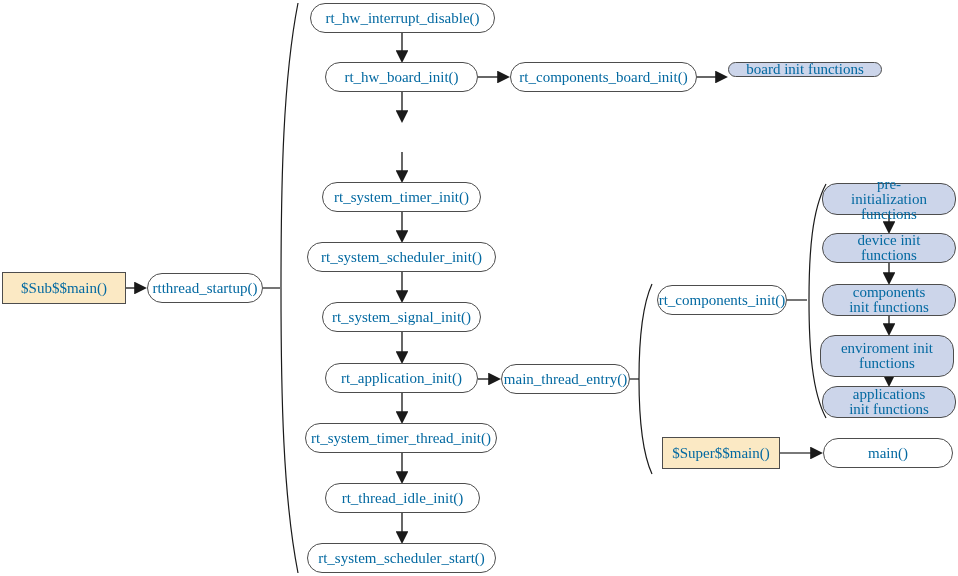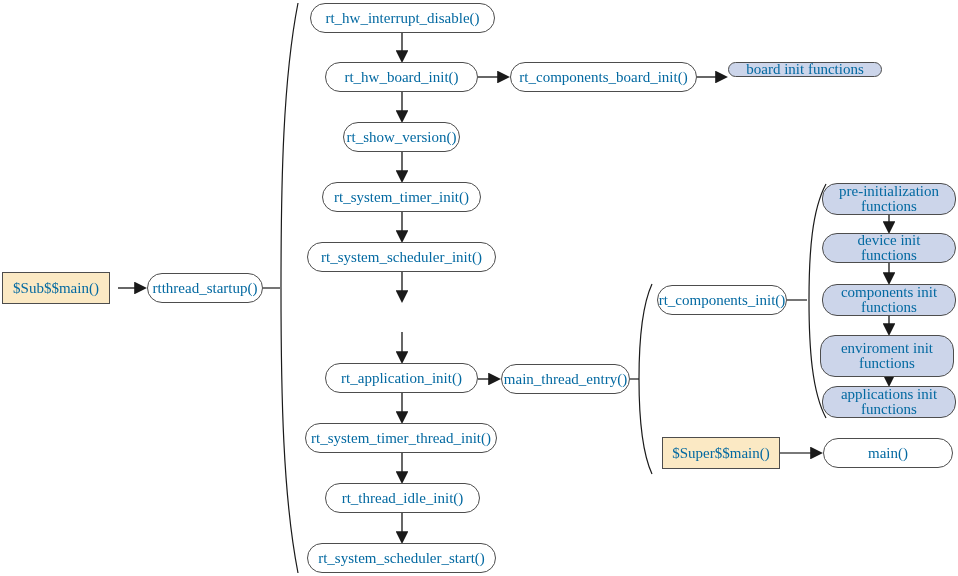--- a/index.html
+++ b/index.html
@@ -32,21 +32,21 @@
     font-size: 15px;
     line-height: 15px;
     color: #0369a1;
     background: #ffffff;
     border: 1.4px solid #4d4d4d;
     white-space: nowrap;
   }
   .pill   { border-radius: 15px; }
   .blue   { background: #ccd5ea; }
   .yellow { background: #fbe9c4; border-radius: 0; }
-  .wrap   { white-space: normal; padding: 0 10px; }
+  .wrap   { white-space: normal; padding: 0 18px; }
 </style>
 </head>
 <body>
 
 <div id="canvas">
 
   <svg id="wires" viewBox="0 0 958 576" xmlns="http://www.w3.org/2000/svg">
     <defs>
       <marker id="ah" viewBox="0 0 10 10" refX="8.5" refY="5" markerWidth="7.5" markerHeight="7.5" orient="auto">
         <path d="M0 0 L10 5 L0 10 z" fill="#1a1a1a"></path>
@@ -86,28 +86,28 @@
       <line x1="787" y1="300" x2="807" y2="300"></line>
     </g>
 
     <g stroke="#1a1a1a" stroke-width="1.2" fill="none">
       <path d="M 298 3 C 283 80 281 180 281 288 C 281 396 283 496 298 573"></path>
       <path d="M 652 284 C 641 308 639 344 639 379 C 639 414 641 450 652 474"></path>
       <path d="M 826 184 C 812 210 809 252 809 300 C 809 348 812 392 826 418"></path>
     </g>
   </svg>
 
-  <div class="node yellow" style="left:2px; top:272px; width:108px; height:32px;">$Sub$$main()</div>
+  <div class="node yellow" style="left:2px; top:272px; width:124px; height:32px;">$Sub$$main()</div>
   <div class="node pill" style="left:147px; top:273px; width:116px; height:30px;text-align:right;">rtthread_startup()</div>
 
   <div class="node pill" style="left:310px; top:3px;   width:185px; height:30px;">rt_hw_interrupt_disable()</div>
   <div class="node pill" style="left:325px; top:62px;  width:153px; height:30px;">rt_hw_board_init()</div>
-  <div class="node pill" style="left:343px; top:122px; width:117px; height:30px;">rt_show_version()</div>
   <div class="node pill" style="left:322px; top:182px; width:159px; height:30px;">rt_system_timer_init()</div>
   <div class="node pill" style="left:307px; top:242px; width:189px; height:30px;">rt_system_scheduler_init()</div>
+  <div class="node pill" style="left:322px; top:302px; width:159px; height:30px;">rt_system_signal_init()</div>
   <div class="node pill" style="left:325px; top:363px; width:153px; height:30px;">rt_application_init()</div>
   <div class="node pill" style="left:305px; top:423px; width:192px; height:30px;">rt_system_timer_thread_init()</div>
   <div class="node pill" style="left:325px; top:483px; width:155px; height:30px;">rt_thread_idle_init()</div>
   <div class="node pill" style="left:307px; top:543px; width:189px; height:30px;">rt_system_scheduler_start()</div>
 
   <div class="node pill" style="left:510px; top:62px; width:187px; height:30px;">rt_components_board_init()</div>
   <div class="node pill blue" style="left:728px; top:62px; width:154px; height:15px;">board init functions</div>
 
   <div class="node pill" style="left:501px; top:364px; width:129px; height:30px;">main_thread_entry()</div>
   <div class="node pill" style="left:657px; top:285px; width:130px; height:30px;">rt_components_init()</div>

